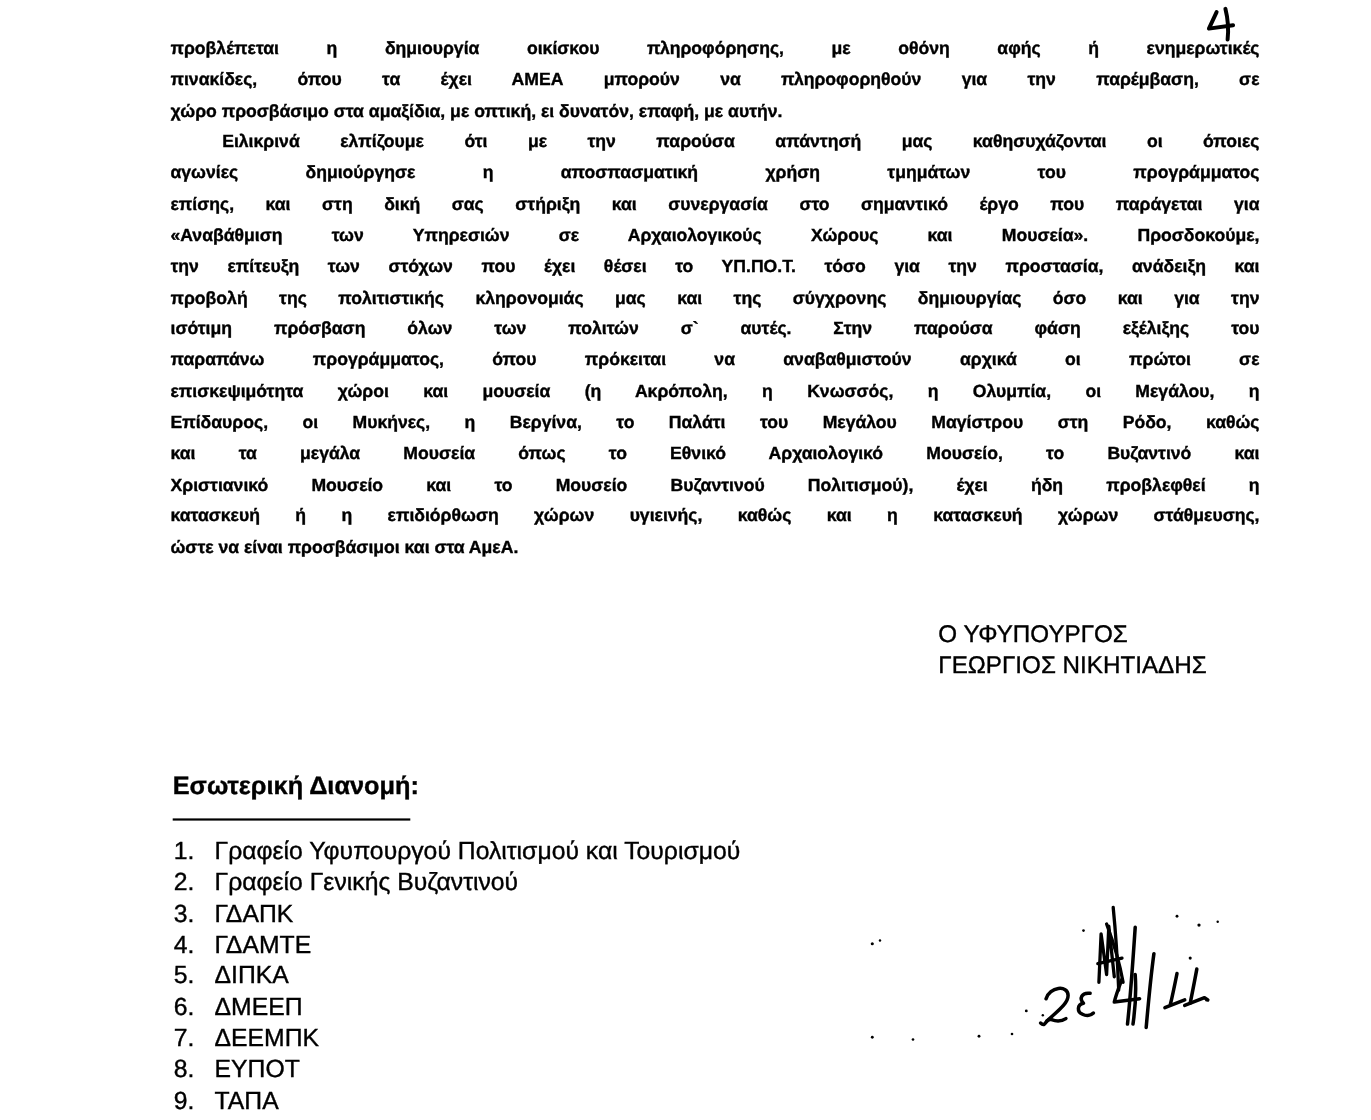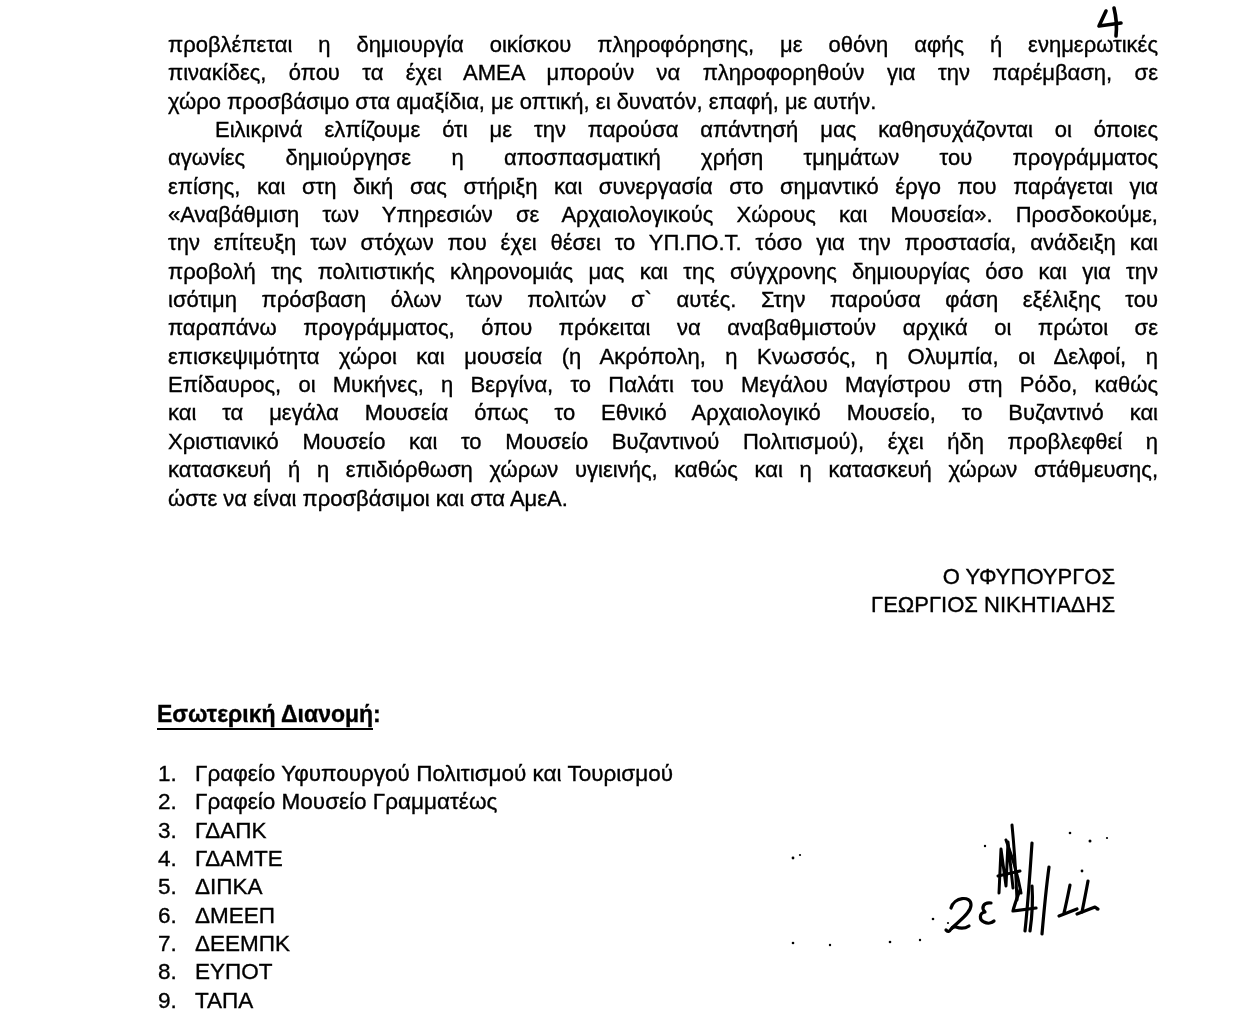--- a/index.html
+++ b/index.html
@@ -13,43 +13,44 @@
   }
   .page {
     position: absolute; inset: 0;
     background: #ffffff;
   }
   
   .scan-text { -webkit-text-stroke: 0.35px #000; }
 
   .body-text {
     position: absolute;
-    left: 168px; top: 31px; width: 990px;
-    font-size: 22px;
+    left: 155px; top: 31px; width: 990px;
+    font-size: 16px;
+    font-weight: bold;
   }
   .tline {
     height: 28.35px; line-height: 28.35px;
     text-align: justify; text-align-last: justify;
     white-space: nowrap; overflow: hidden;
   }
   .tline.last { text-align-last: left; }
   .tline.indent { padding-left: 47px; }
 
   .signature {
     position: absolute;
     left: 853px; top: 563px; width: 262px;
-    font-size: 22px; text-align: right; line-height: 28.3px;
+    font-size: 22px; text-align: left; line-height: 28.3px;
   }
 
   .distribution-heading {
     position: absolute;
     left: 157px; top: 700px;
     font-size: 23px; font-weight: 700; line-height: 28px;
   }
-  .distribution-heading .u { border-bottom: 2.5px solid #000; padding-bottom: 1px; }
+  .distribution-heading .u { border-bottom: 2.5px solid #000; padding-bottom: 17px; }
 
   .distribution-list {
     position: absolute;
     left: 158px; top: 760px; width: 700px;
     font-size: 22.5px;
   }
   .dist-item { height: 28.35px; line-height: 28.35px; white-space: nowrap; }
   .dist-item .num { display: inline-block; width: 37px; }
 
   .handwriting-layer {
@@ -71,40 +72,40 @@
     <div class="tline last">χώρο προσβάσιμο στα αμαξίδια, με οπτική, ει δυνατόν, επαφή, με αυτήν.</div>
 
     <div class="tline indent">Ειλικρινά ελπίζουμε ότι με την παρούσα απάντησή μας καθησυχάζονται οι όποιες</div>
     <div class="tline">αγωνίες δημιούργησε η αποσπασματική χρήση τμημάτων του προγράμματος</div>
     <div class="tline">επίσης, και στη δική σας στήριξη και συνεργασία στο σημαντικό έργο που παράγεται για</div>
     <div class="tline">«Αναβάθμιση των Υπηρεσιών σε Αρχαιολογικούς Χώρους και Μουσεία». Προσδοκούμε,</div>
     <div class="tline">την επίτευξη των στόχων που έχει θέσει το ΥΠ.ΠΟ.Τ. τόσο για την προστασία, ανάδειξη και</div>
     <div class="tline">προβολή της πολιτιστικής κληρονομιάς μας και της σύγχρονης δημιουργίας όσο και για την</div>
     <div class="tline">ισότιμη πρόσβαση όλων των πολιτών σ` αυτές. Στην παρούσα φάση εξέλιξης του</div>
     <div class="tline">παραπάνω προγράμματος, όπου πρόκειται να αναβαθμιστούν αρχικά οι πρώτοι σε</div>
-    <div class="tline">επισκεψιμότητα χώροι και μουσεία (η Ακρόπολη, η Κνωσσός, η Ολυμπία, οι Δελφοί, η</div>
+    <div class="tline">επισκεψιμότητα χώροι και μουσεία (η Ακρόπολη, η Κνωσσός, η Ολυμπία, οι Μεγάλου, η</div>
     <div class="tline">Επίδαυρος, οι Μυκήνες, η Βεργίνα, το Παλάτι του Μεγάλου Μαγίστρου στη Ρόδο, καθώς</div>
     <div class="tline">και τα μεγάλα Μουσεία όπως το Εθνικό Αρχαιολογικό Μουσείο, το Βυζαντινό και</div>
     <div class="tline">Χριστιανικό Μουσείο και το Μουσείο Βυζαντινού Πολιτισμού), έχει ήδη προβλεφθεί η</div>
     <div class="tline">κατασκευή ή η επιδιόρθωση χώρων υγιεινής, καθώς και η κατασκευή χώρων στάθμευσης,</div>
     <div class="tline last">ώστε να είναι προσβάσιμοι και στα ΑμεΑ.</div>
   </div>
 
   <div class="signature scan-text">
     <div>Ο ΥΦΥΠΟΥΡΓΟΣ</div>
     <div>ΓΕΩΡΓΙΟΣ ΝΙΚΗΤΙΑΔΗΣ</div>
   </div>
 
   <div class="distribution-heading scan-text">
     <span class="u">Εσωτερική Διανομή</span><span>:</span>
   </div>
 
   <div class="distribution-list scan-text">
     <div class="dist-item"><span class="num">1.</span><span>Γραφείο Υφυπουργού Πολιτισμού και Τουρισμού</span></div>
-    <div class="dist-item"><span class="num">2.</span><span>Γραφείο Μουσείο Γραμματέως</span></div>
+    <div class="dist-item"><span class="num">2.</span><span>Γραφείο Γενικής Βυζαντινού</span></div>
     <div class="dist-item"><span class="num">3.</span><span>ΓΔΑΠΚ</span></div>
     <div class="dist-item"><span class="num">4.</span><span>ΓΔΑΜΤΕ</span></div>
     <div class="dist-item"><span class="num">5.</span><span>ΔΙΠΚΑ</span></div>
     <div class="dist-item"><span class="num">6.</span><span>ΔΜΕΕΠ</span></div>
     <div class="dist-item"><span class="num">7.</span><span>ΔΕΕΜΠΚ</span></div>
     <div class="dist-item"><span class="num">8.</span><span>ΕΥΠΟΤ</span></div>
     <div class="dist-item"><span class="num">9.</span><span>ΤΑΠΑ</span></div>
   </div>
 
   <span class="sr-data" style="left:1100px; top:10px;">4</span>

